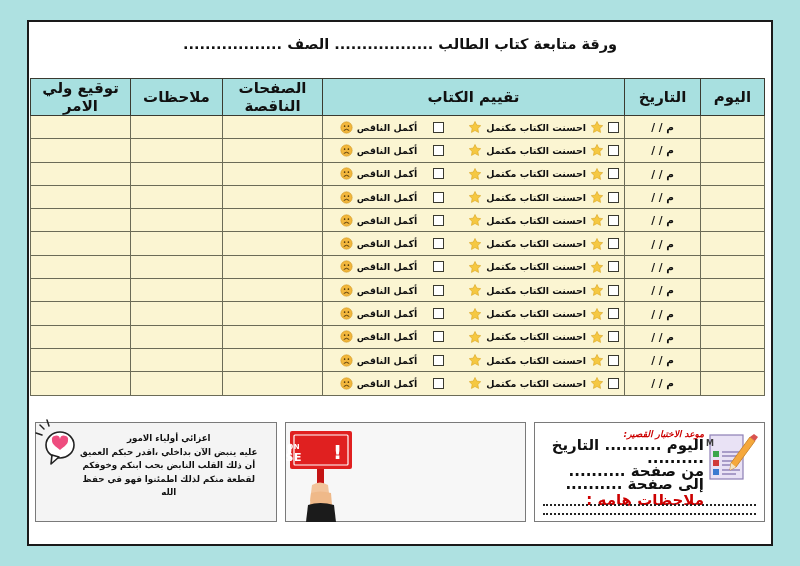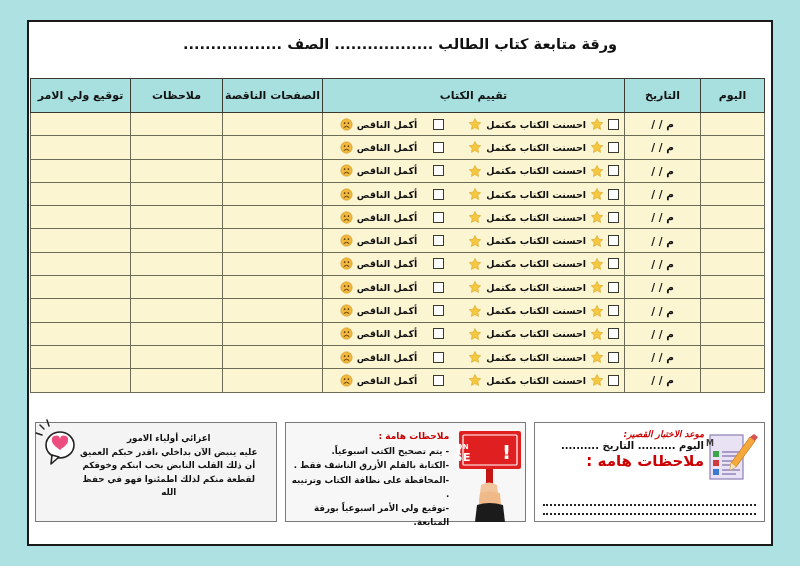--- a/index.html
+++ b/index.html
@@ -52,21 +52,21 @@
     table-layout: fixed;
   }
   table.sheet th,
   table.sheet td {
     border: 1px solid #6b6b57;
     padding: 0;
   }
   table.sheet thead th {
     background: #a8e0e0;
     color: #111;
-    font-size: 11px;
+    font-size: 15px;
     font-weight: bold;
     height: 34px;
     text-align: center;
     vertical-align: middle;
     border: 1px solid #3a3a30;
   }
   table.sheet tbody td {
     background: #fbf5d2;
     height: 23.3px;
     vertical-align: middle;
@@ -210,21 +210,21 @@
   }
   .quiz-title {
     color: #cc0000;
     font-size: 9px;
     font-weight: bold;
     display: block;
     font-style: italic;
   }
   .quiz-line {
     display: block;
-    font-size: 10px;
+    font-size: 15px;
     font-weight: bold;
     line-height: 13px;
     color: #111;
   }
   .quiz-notes-title {
     color: #cc0000;
     font-size: 15px;
     font-weight: bold;
     display: block;
   }
@@ -639,27 +639,20 @@
       <div class="parents-text">
         <span class="ln">اعزائي أولياء الامور</span>
         <span class="ln">عليه ينبض الآن بداخلي ،اقدر حبكم العميق</span>
         <span class="ln">أن ذلك القلب النابض بحب ابنكم وخوفكم</span>
         <span class="ln">لقطعة منكم لذلك اطمئنوا فهو في حفظ الله</span>
       </div>
     </div>
 
     <div class="box box-notes">
       <div class="notes-inner">
-        <div class="notes-text">
-          <span class="notes-title">ملاحظات هامة :</span>
-          <span class="ln">- يتم تصحيح الكتب اسبوعياً.</span>
-          <span class="ln">-الكتابة بالقلم الأزرق الناشف فقط .</span>
-          <span class="ln">-المحافظة على نظافة الكتاب وترتيبه .</span>
-          <span class="ln">-توقيع ولي الأمر اسبوعياً بورقة المتابعة.</span>
-        </div>
         <div class="attention-wrap">
           <svg width="70" height="99" viewBox="0 0 70 99">
             <rect x="4" y="8" width="62" height="38" rx="2" fill="#e02020"></rect>
             <rect x="8" y="12" width="54" height="30" rx="1" fill="none" stroke="#ffffff" stroke-width="1.2"></rect>
             <text x="14" y="26" font-family="'DejaVu Sans',sans-serif" font-size="7" font-weight="bold" fill="#ffffff" letter-spacing="0.5">ATTENTION</text>
             <text x="16" y="38" font-family="'DejaVu Sans',sans-serif" font-size="11" font-weight="bold" fill="#ffffff" letter-spacing="0.5">PLEASE</text>
             <text x="8" y="36" font-family="'DejaVu Sans',sans-serif" font-size="20" font-weight="bold" fill="#ffffff">!</text>
             <text x="56" y="36" font-family="'DejaVu Sans',sans-serif" font-size="20" font-weight="bold" fill="#ffffff">!</text>
             <rect x="31" y="46" width="7" height="20" fill="#c41414"></rect>
             <path d="M26 62 q8-5 16 0 l2 16 q-10 5 -20 0 z" fill="#f2c49b"></path>
@@ -668,20 +661,21 @@
           </svg>
         </div>
       </div>
     </div>
 
     <div class="box box-quiz">
       <div class="quiz-inner">
         <div class="quiz-text">
           <span class="quiz-title">موعد الاختبار القصير:</span>
           <span class="quiz-line">اليوم .......... التاريخ ..........</span>
+          <span class="quiz-line">من صفحة .......... إلى صفحة ..........</span>
           <span class="quiz-notes-title">ملاحظات هامه :</span>
         </div>
         <div class="exam-wrap">
           <svg width="52" height="54" viewBox="0 0 52 54">
             <rect x="4" y="4" width="33" height="44" fill="#e9e2f5" stroke="#8d7fb5" stroke-width="1.2"></rect>
             <text x="8" y="15" font-family="'DejaVu Sans',sans-serif" font-size="8" font-weight="bold" fill="#3a3a3a">EXAM</text>
             <rect x="7" y="20" width="6" height="6" fill="#3aa64a"></rect>
             <rect x="7" y="29" width="6" height="6" fill="#d03a3a"></rect>
             <rect x="7" y="38" width="6" height="6" fill="#3a7ad0"></rect>
             <g stroke="#8d7fb5" stroke-width="1.4">

